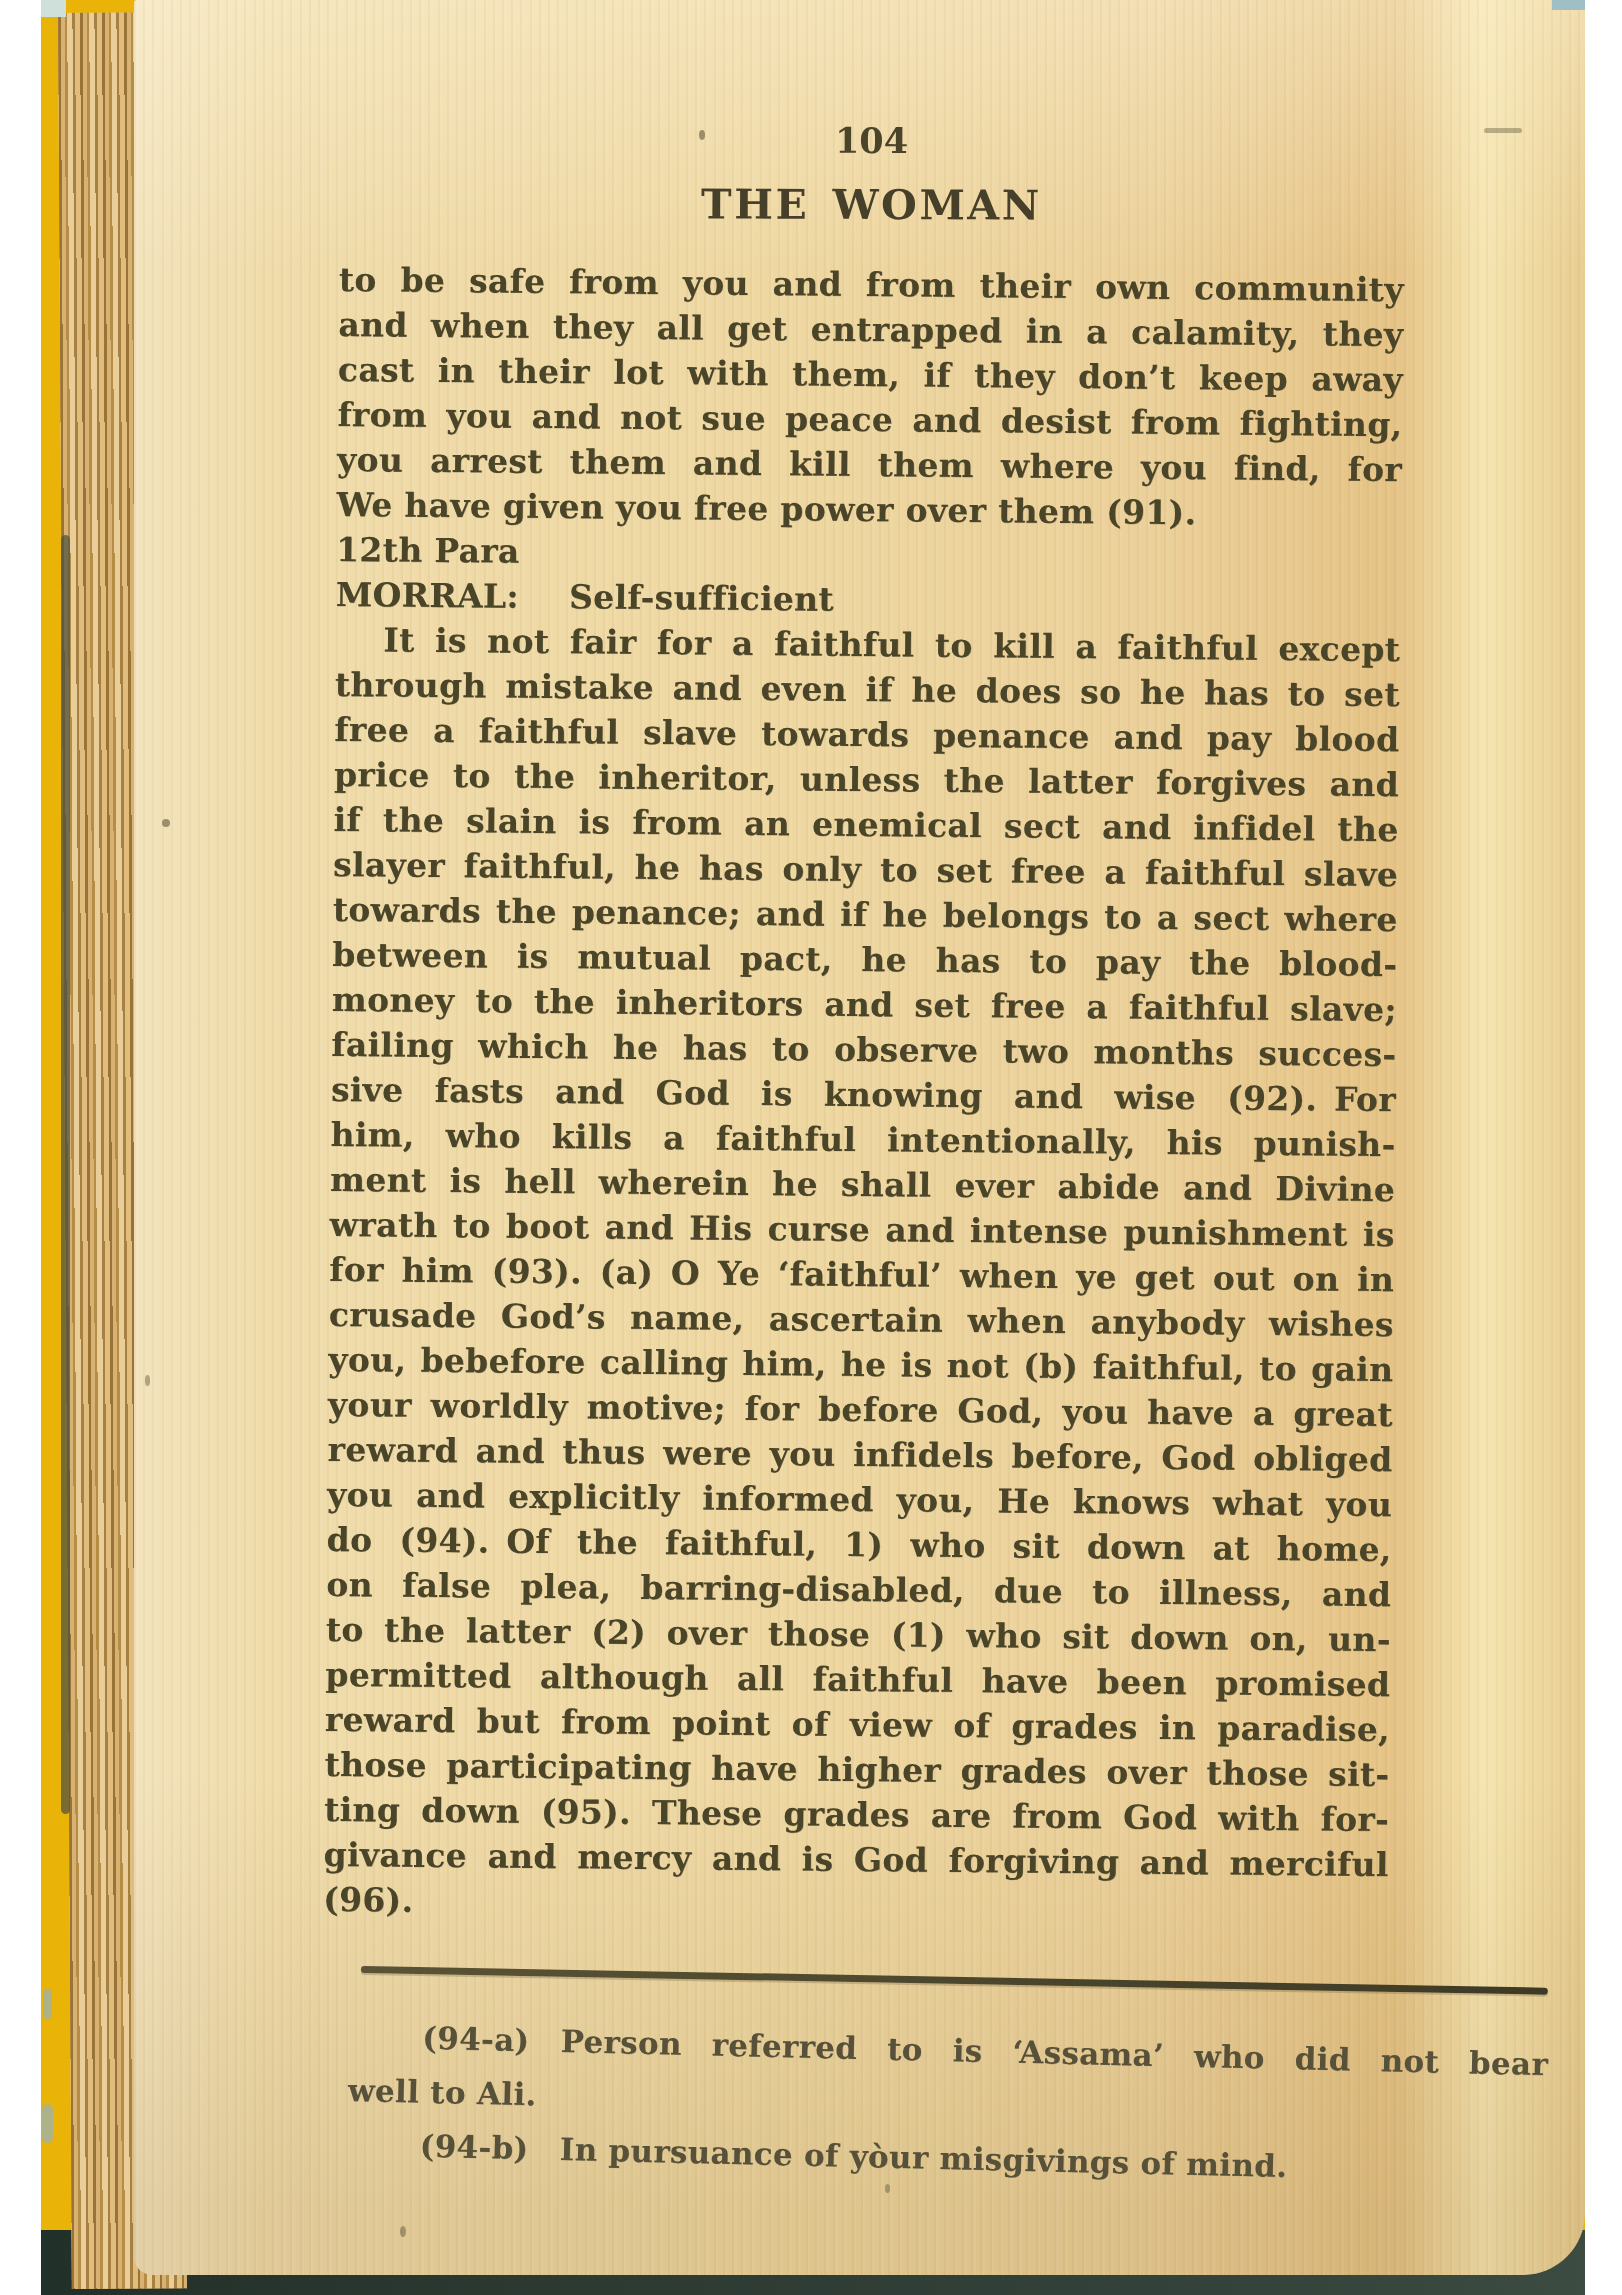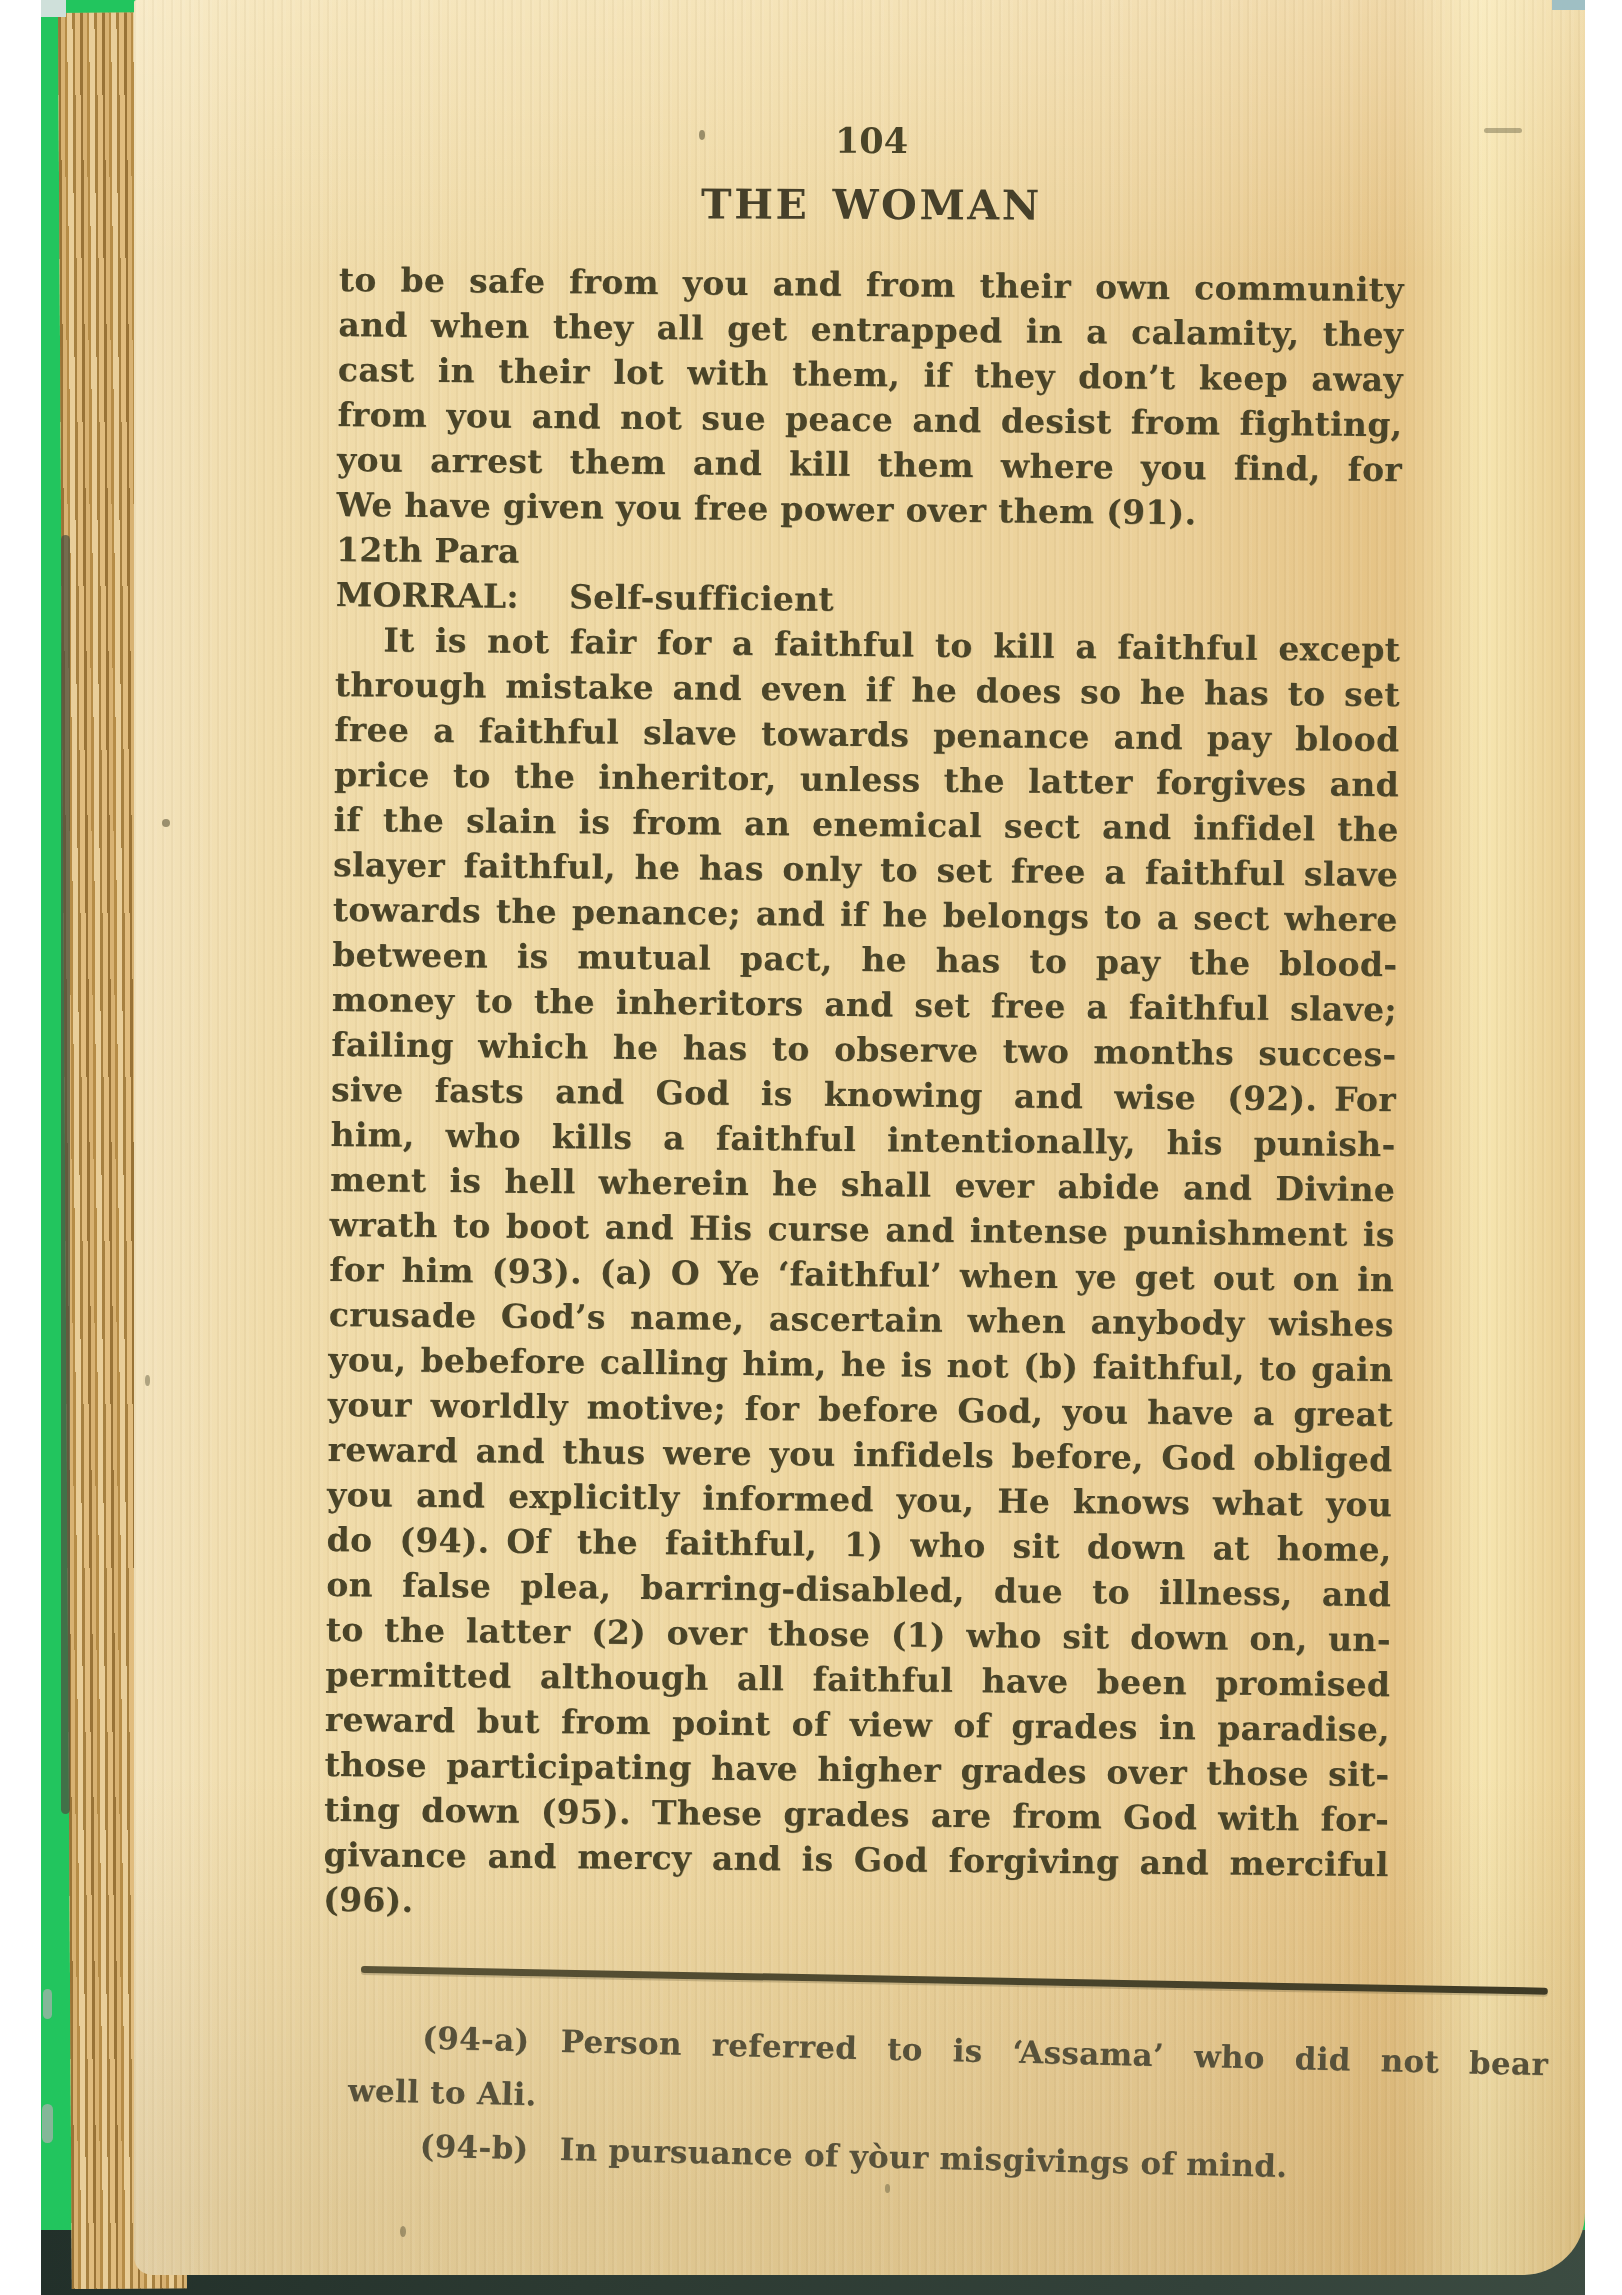--- a/index.html
+++ b/index.html
@@ -1,18 +1,18 @@
 <!DOCTYPE html>
 <html style="--ink: #4a4428; --ink-soft: #57513a;font-size:10.5px"><head>
 <meta charset="utf-8">
 <style>
   html,body{margin:0;padding:0;background:#ffffff;}
   #canvas{
     position:relative;width:1622px;height:2295px;overflow:hidden;
-    background:#22c55e;font-family:"DejaVu Serif", serif;
+    background:#eab308;font-family:"DejaVu Serif", serif;
   }
   
   #bottom-band{
     position:absolute;left:38px;top:2230px;width:1559px;height:65px;
     background:linear-gradient(90deg,#22302a 0%,#2c3a32 35%,#33423a 75%,#3c4c42 100%);
   }
   
   #spine-strip{
     position:absolute;left:39px;top:1786px;width:30px;height:509px;
     background:linear-gradient(180deg,#4a5d52 0%,#3d4f45 40%,#30403 60%,#2b3931 100%);

